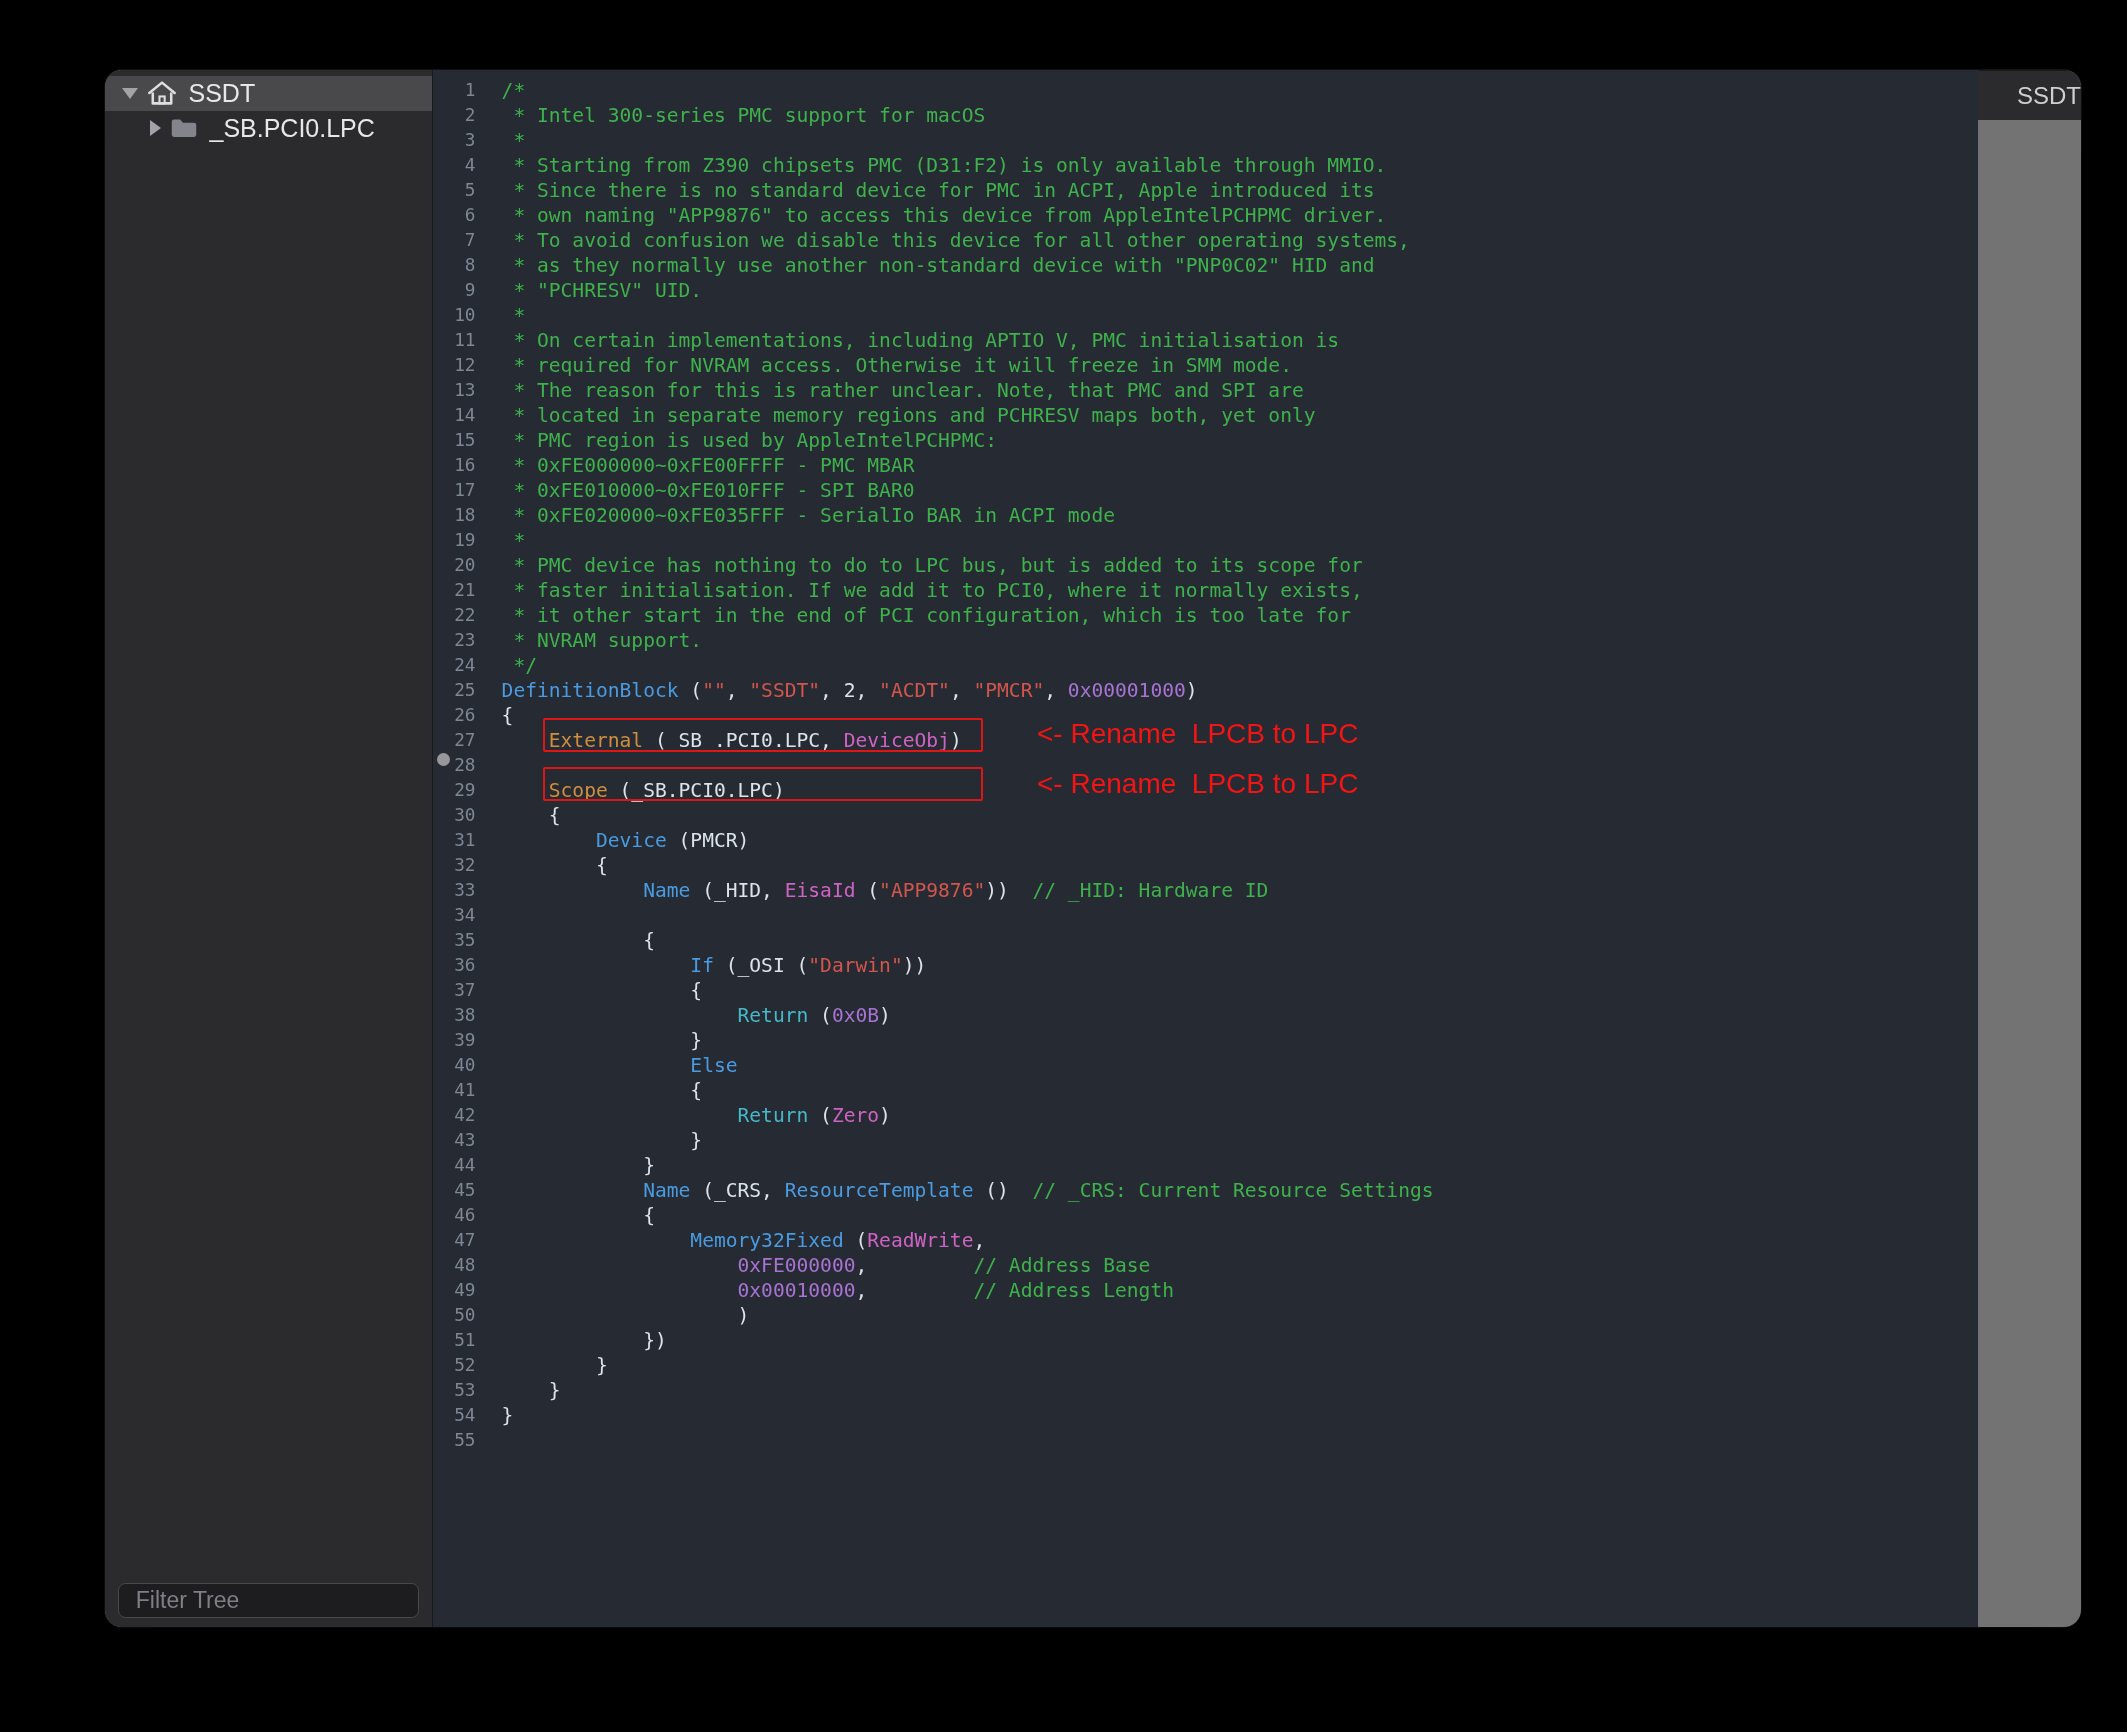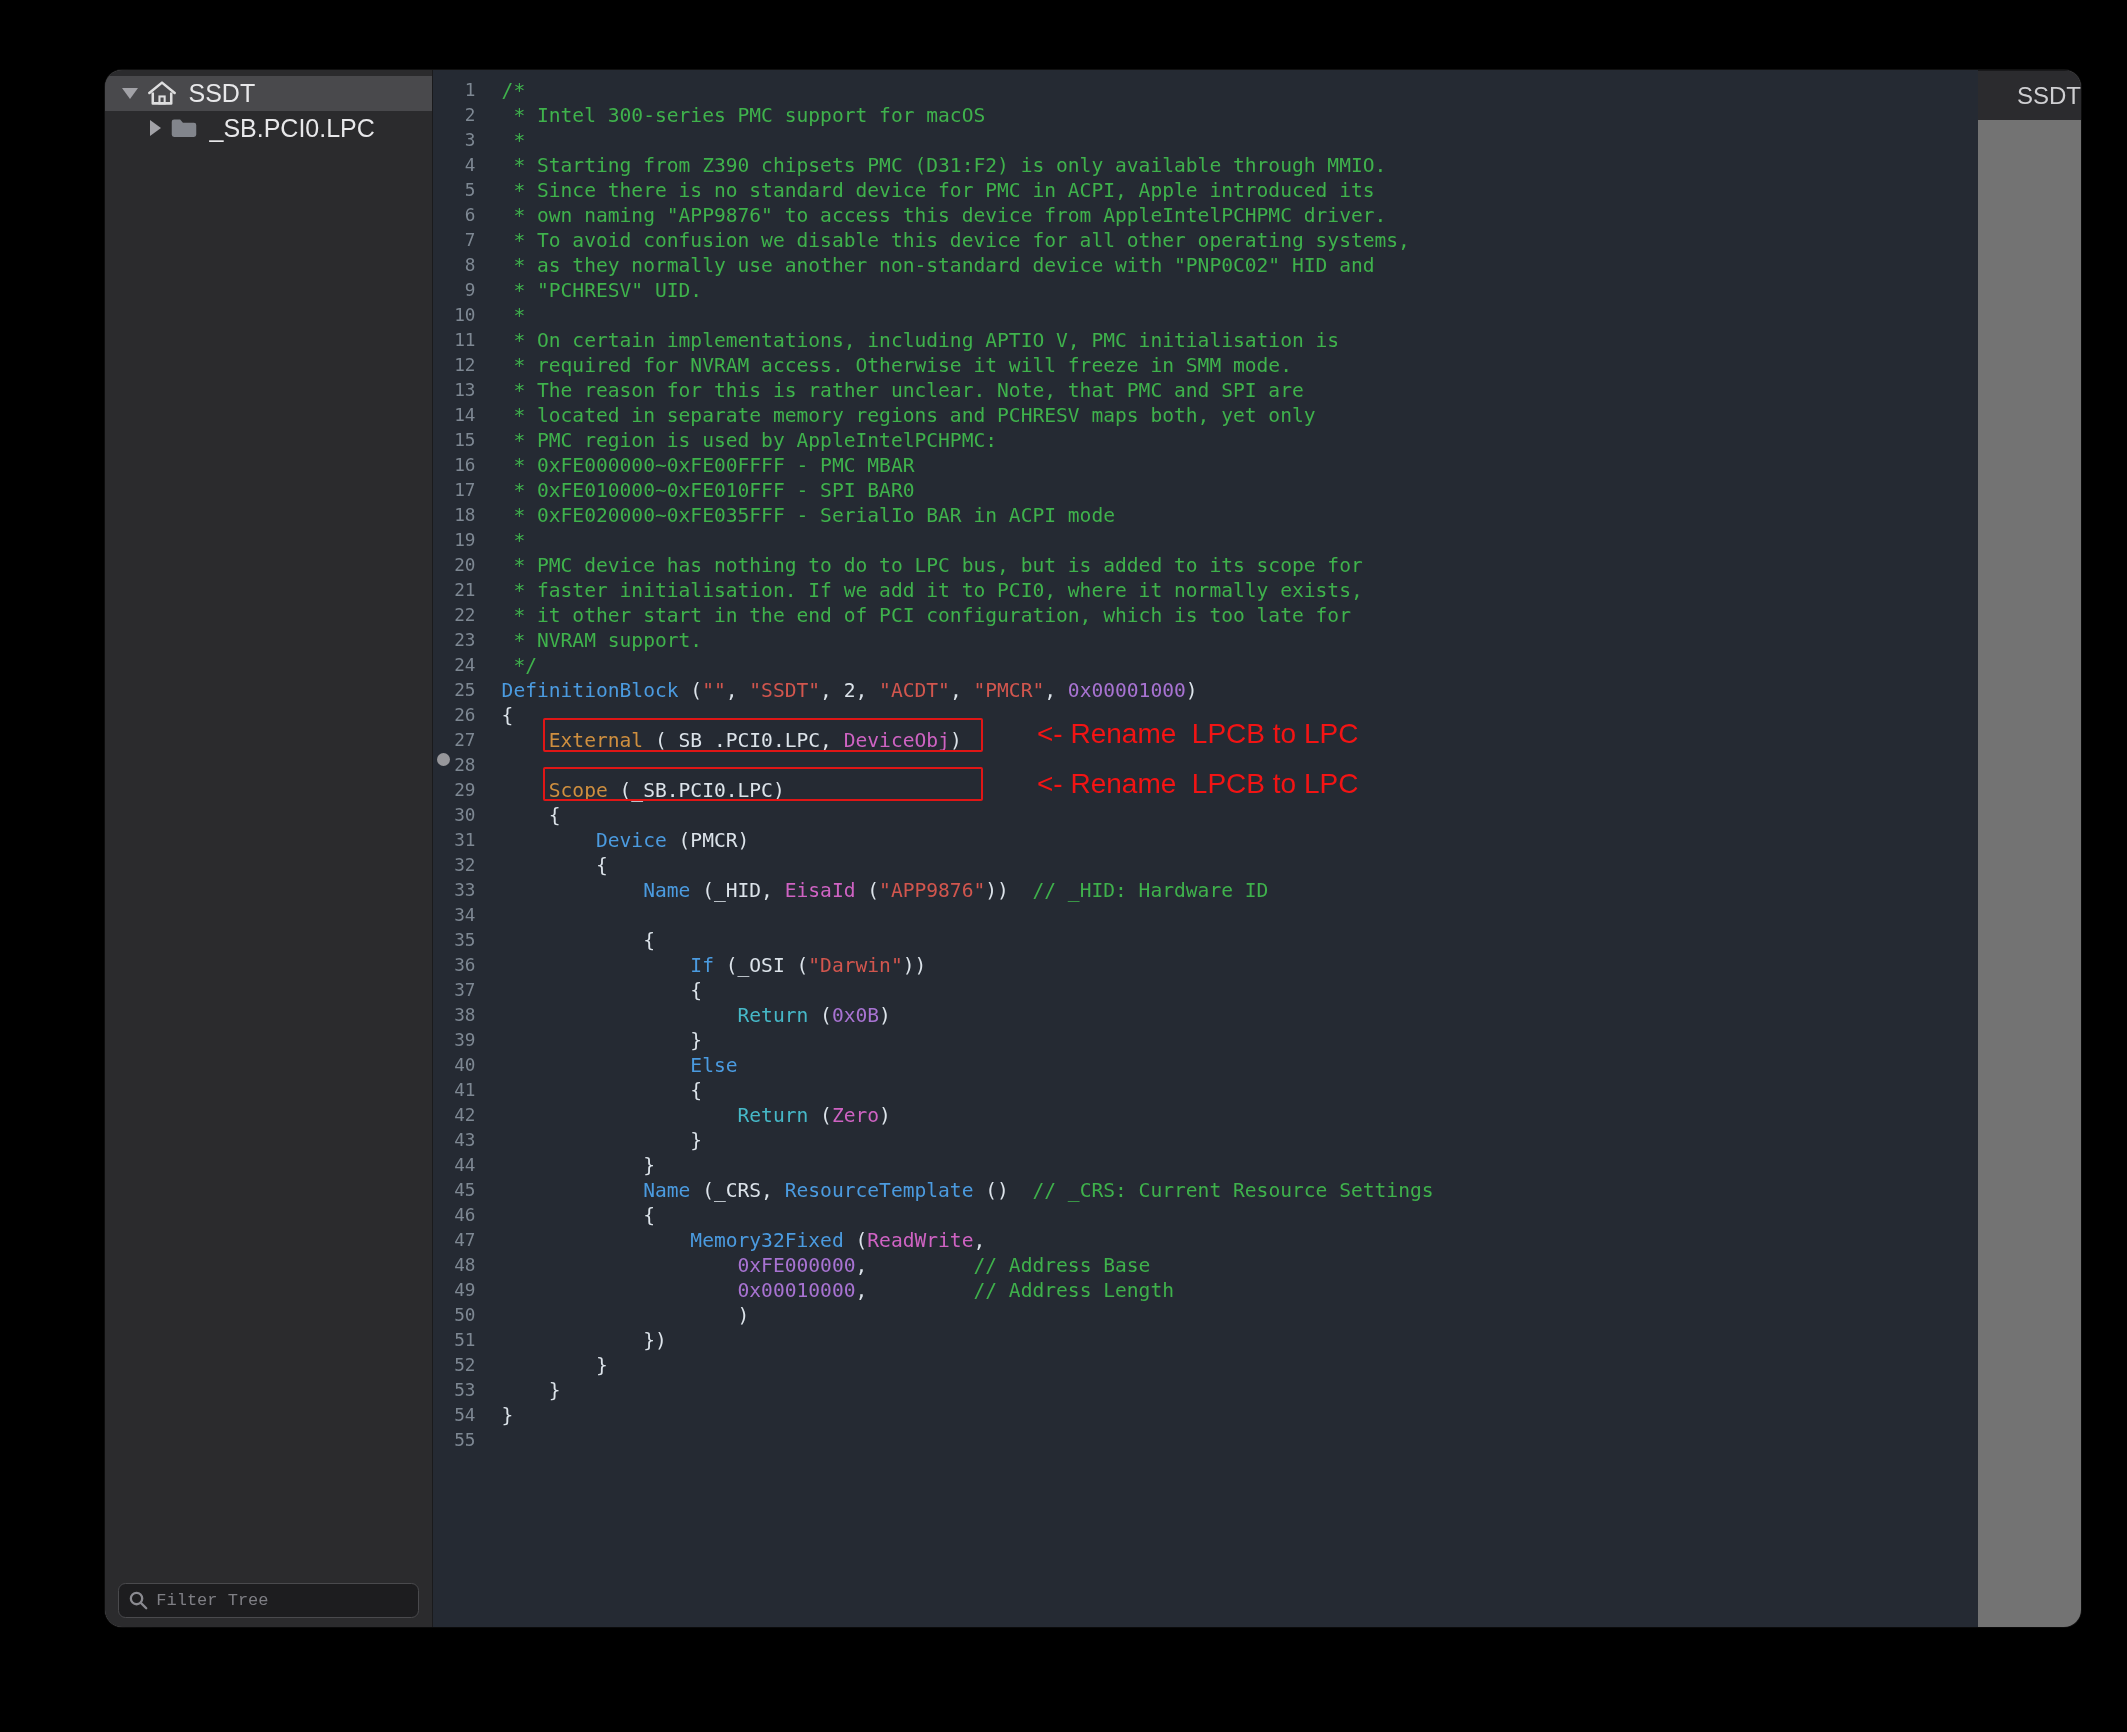--- a/index.html
+++ b/index.html
@@ -62,21 +62,21 @@
   .disc.right { border-top:8.4px solid transparent; border-bottom:8.4px solid transparent; border-left:11.2px solid #a2a2a7; margin-left:45px; }
   .tree-icon { margin-left:9.3px; flex:none; display:flex; align-items:center; }
 
   .filter-wrap {
     position:absolute; left:13px; right:13px; bottom:9.3px; height:35px;
     background:#1d1d1f; border:0.9px solid #4a4a4d; border-radius:7.5px;
     display:flex; align-items:center; gap:7.5px; padding:0 9.3px;
   }
   .filter-wrap input {
     flex:1; background:transparent; border:none; outline:none;
-    color:#dddddf; font-size:17px; font-family:Liberation Mono, monospace;
+    color:#dddddf; font-size:23px; font-family:Liberation Sans, sans-serif;
   }
   .filter-wrap input::placeholder { color:#7f7f85; }
 
   
   .editor {
     position:relative; flex:1; min-width:0; overflow:hidden;
     background:var(--editor_bg,#252a33);
     font-family:"DejaVu Sans Mono", monospace;
   }
   .code-lines { padding-top:7.5px; }

